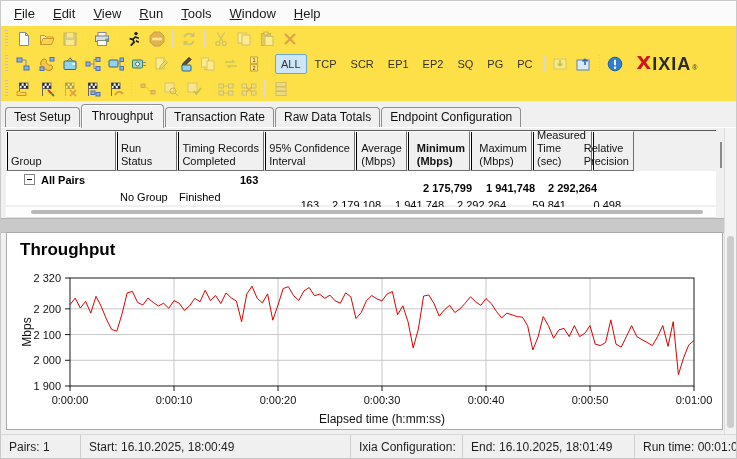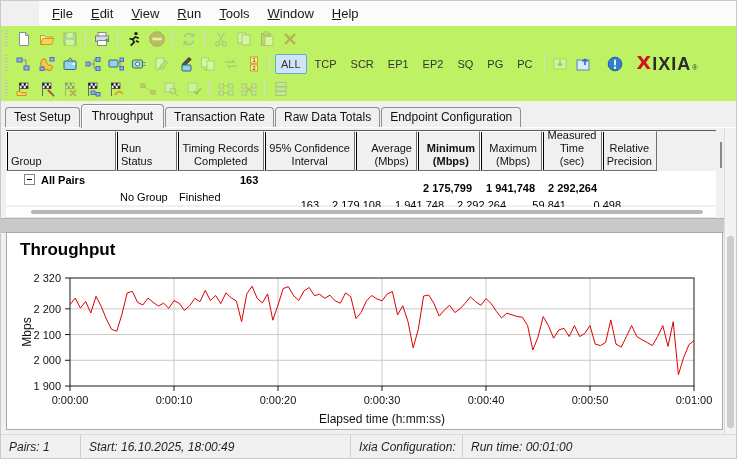--- a/index.html
+++ b/index.html
@@ -4,25 +4,25 @@
 <style>
   html,body{margin:0;padding:0;}
   body{
     width:737px;height:459px;position:relative;overflow:hidden;
     background:#f0f0f0;font-family:"Liberation Sans",sans-serif;
     border:1px solid #c9c9c9;box-sizing:border-box;
     -webkit-font-smoothing:antialiased;
   }
   
   #menubar{position:absolute;left:0;top:0;right:0;height:25px;background:#fbfbfb;
-    border-bottom:1px solid #e3e3e3;display:flex;align-items:center;padding-left:4px;margin-left:38px;}
+    border-bottom:1px solid #e3e3e3;display:flex;align-items:center;padding-left:4px;}
   .menu-item{font-size:13px;color:#1a1a1a;padding:3px 9px;cursor:default;}
   .menu-item u{text-decoration:underline;}
   
-  .toolbar{position:absolute;left:0;right:0;height:25px;background:#bef264;
+  .toolbar{position:absolute;left:0;right:0;height:25px;background:#fde047;
     border-bottom:1px solid #ededed;display:flex;align-items:center;padding-left:2px;}
   #tb1{top:25px;} #tb2{top:50px;} #tb3{top:75px;}
   .grip{width:3px;height:18px;margin:0 4px 0 2px;
     background:repeating-linear-gradient(to bottom,#b9c4d2 0 1px,transparent 1px 3px);}
   .tbtn{width:23px;height:22px;display:flex;align-items:center;justify-content:center;border-radius:2px;}
   .tbtn svg{width:16px;height:16px;display:block;}
   .tbtn.disabled{opacity:.38;filter:saturate(.65);}
   .tsep{width:1px;height:17px;background:#d9d9d9;margin:0 4px;}
   .tsep.dotted{background:repeating-linear-gradient(to bottom,#c3cbd6 0 1px,transparent 1px 3px);}
   .fbtn{font-size:11px;color:#333;padding:3px 5px;margin:0 1px;border:1px solid transparent;border-radius:2px;}
@@ -41,21 +41,21 @@
   #content{position:absolute;left:0;top:126px;right:0;height:307px;background:#f0f0f0;border-top:1px solid #ffffff;}
   
   #grid{position:absolute;left:5px;top:2px;width:710px;}
   #ghead{display:flex;border-top:1px solid #5a5a5a;}
   .hcell{box-sizing:border-box;height:40px;background:#f0f0f0;
     border-top:1px solid #ffffff;border-left:1px solid #ffffff;
     border-right:1px solid #6e6e6e;border-bottom:1px solid #6e6e6e;
     box-shadow:1px 0 0 #000000 inset, 0 0 0 0 #000;
     font-size:11px;color:#111;display:flex;align-items:flex-end;padding:2px 4px;
     white-space:pre-line;line-height:1.18;}
-  .hcell.r{justify-content:flex-end;text-align:center;}
+  .hcell.r{justify-content:flex-end;text-align:left;}
   #grows{background:#ffffff;width:710px;}
   .grow{display:flex;height:17px;font-size:11px;color:#000;}
   .grow.bold{font-weight:bold;}
   .gcell{box-sizing:border-box;padding:0 4px;overflow:hidden;white-space:nowrap;display:flex;align-items:center;height:17px;}
   .gcell.r{justify-content:flex-end;margin-top:8px;}
   .minus-box{width:11px;height:11px;border:1px solid #848484;background:#fff;box-sizing:border-box;
     display:inline-flex;align-items:center;justify-content:center;margin:0 6px 0 14px;}
   .minus-box span{display:block;width:5px;height:1px;background:#000;}
   .pair-chart-icon{width:13px;height:13px;margin-right:2px;display:inline-block;}
   .treeline{width:22px;height:8px;border-left:1px dotted #909090;border-bottom:1px dotted #909090;
@@ -72,21 +72,21 @@
     border:1px solid #a7a9ac;box-sizing:border-box;}
   #chart-title{position:absolute;left:13px;top:7px;font-size:17px;font-weight:bold;color:#000;}
   #chart-svg{position:absolute;left:0;top:0;}
   
   #panel-vscroll{position:absolute;right:0;top:0;width:11px;height:307px;background:#f3f3f3;border-left:1px solid #dcdcdc;}
   #panel-vscroll .thumb{position:absolute;left:2px;width:7px;top:108px;height:192px;background:#cdcdcd;border-radius:3px;}
   
   #statusbar{position:absolute;left:0;right:0;bottom:0;height:23px;background:#f0f0f0;
     border-top:1px solid #d9d9d9;display:flex;align-items:center;font-size:12px;color:#1f1f1f;}
   .st-seg{padding:0 8px;height:100%;display:flex;align-items:center;box-sizing:border-box;
-    border-right:1px solid #cfcfcf;white-space:nowrap;overflow:hidden;font-style:italic;}
+    border-right:1px solid #cfcfcf;white-space:nowrap;overflow:hidden;}
   .st-seg:last-child{border-right:none;}
 </style>
 </head>
 <body>
 
 <div id="menubar">
     <div class="menu-item"><u>F</u>ile</div>
     <div class="menu-item"><u>E</u>dit</div>
     <div class="menu-item"><u>V</u>iew</div>
     <div class="menu-item"><u>R</u>un</div>
@@ -478,29 +478,29 @@
 
 <div id="content">
   <div id="grid">
     <div id="ghead">
         <div class="hcell" style="width: 110px;">Group</div>
         <div class="hcell" style="width: 61px;">Run Status</div>
         <div class="hcell r" style="width: 87px;">Timing Records
 Completed</div>
         <div class="hcell r" style="width: 91px;">95% Confidence
 Interval</div>
-        <div class="hcell r" style="width: 62px;">Average
+        <div class="hcell r" style="width: 52px;">Average
 (Mbps)</div>
         <div class="hcell r" style="width: 63px; font-weight: bold;">Minimum
 (Mbps)</div>
         <div class="hcell r" style="width: 62px;">Maximum
 (Mbps)</div>
         <div class="hcell r" style="width: 60px;">Measured
 Time (sec)</div>
-        <div class="hcell r" style="width: 55px;">Relative
+        <div class="hcell r" style="width: 42px;">Relative
 Precision</div>
       </div>
     <div id="grows">
         <div class="grow bold">
           <div class="gcell" style="width: 110px;">
             <span class="minus-box">
               <span></span>
             </span>
             <span>All Pairs</span>
           </div>
@@ -584,14 +584,15 @@
   </div>
   <div id="panel-vscroll">
     <div class="thumb"></div>
   </div>
 </div>
 
 <div id="statusbar">
   <div class="st-seg" style="width:80px">Pairs: 1</div>
   <div class="st-seg" style="width:270px">Start: 16.10.2025, 18:00:49</div>
   <div class="st-seg" style="width:112px">Ixia Configuration:</div>
+  <div class="st-seg" style="width:172px">End: 16.10.2025, 18:01:49</div>
   <div class="st-seg" style="flex:1">Run time: 00:01:00</div>
 </div>
 
 </body></html>

